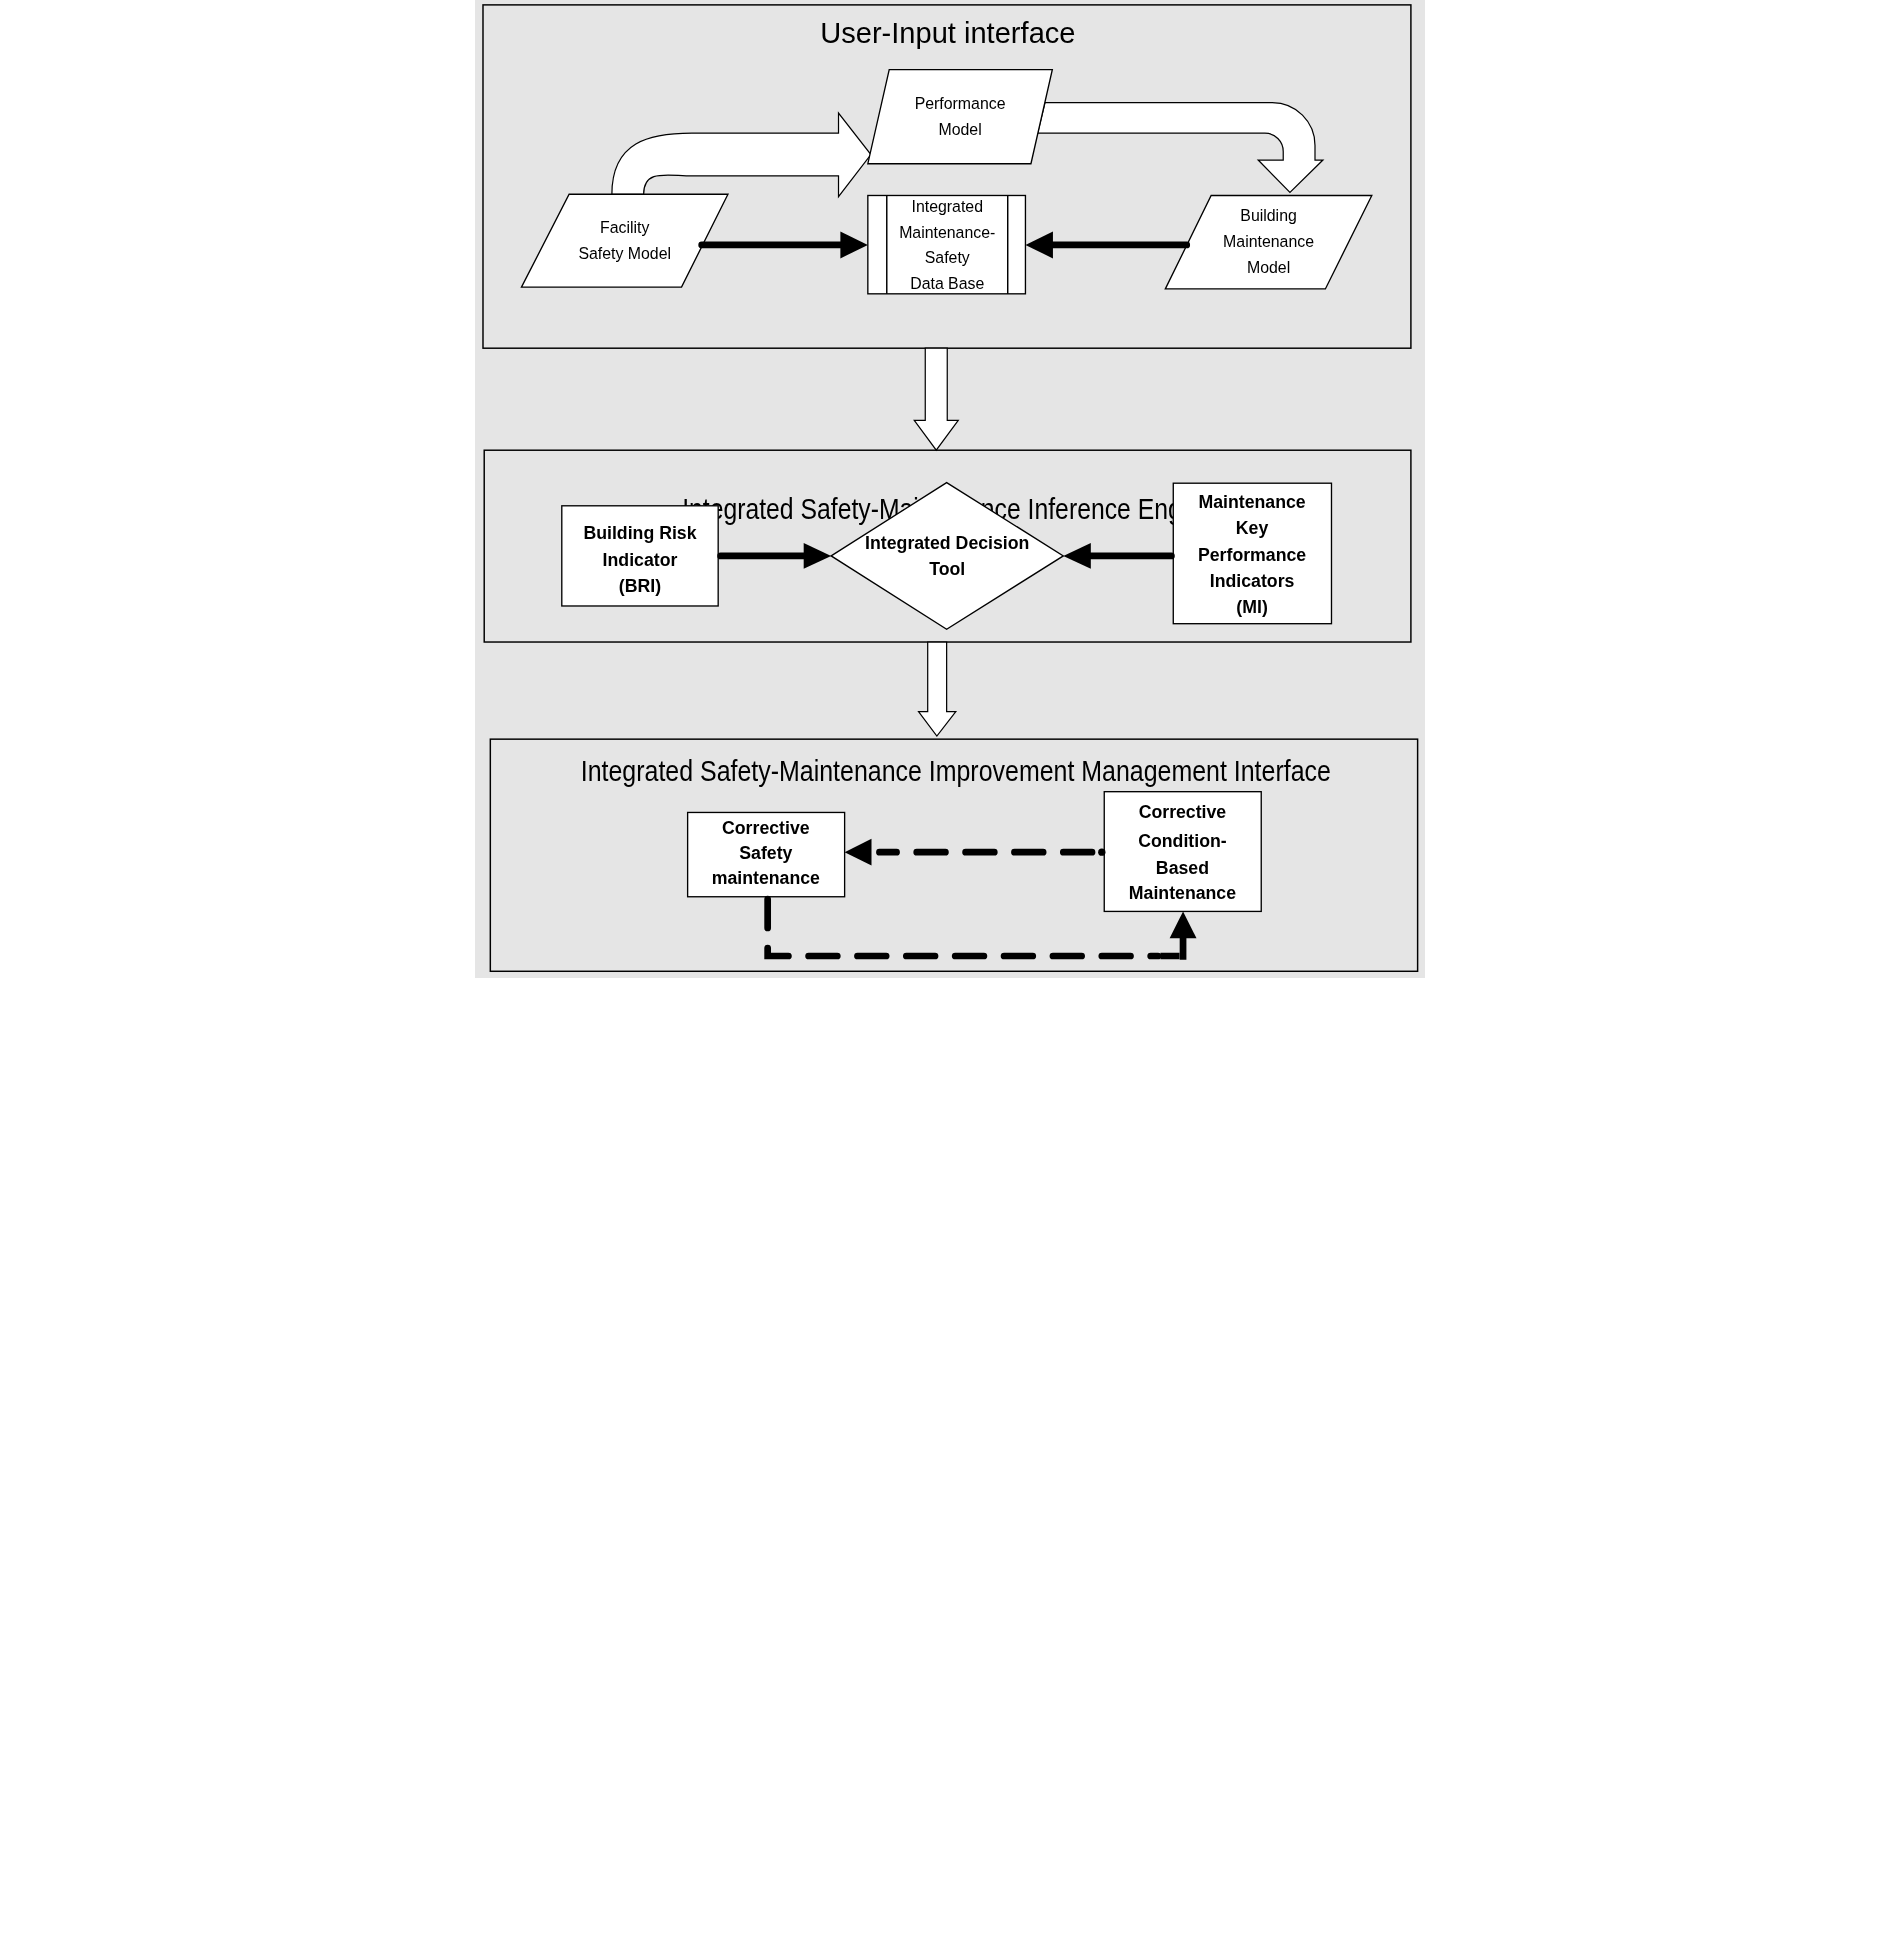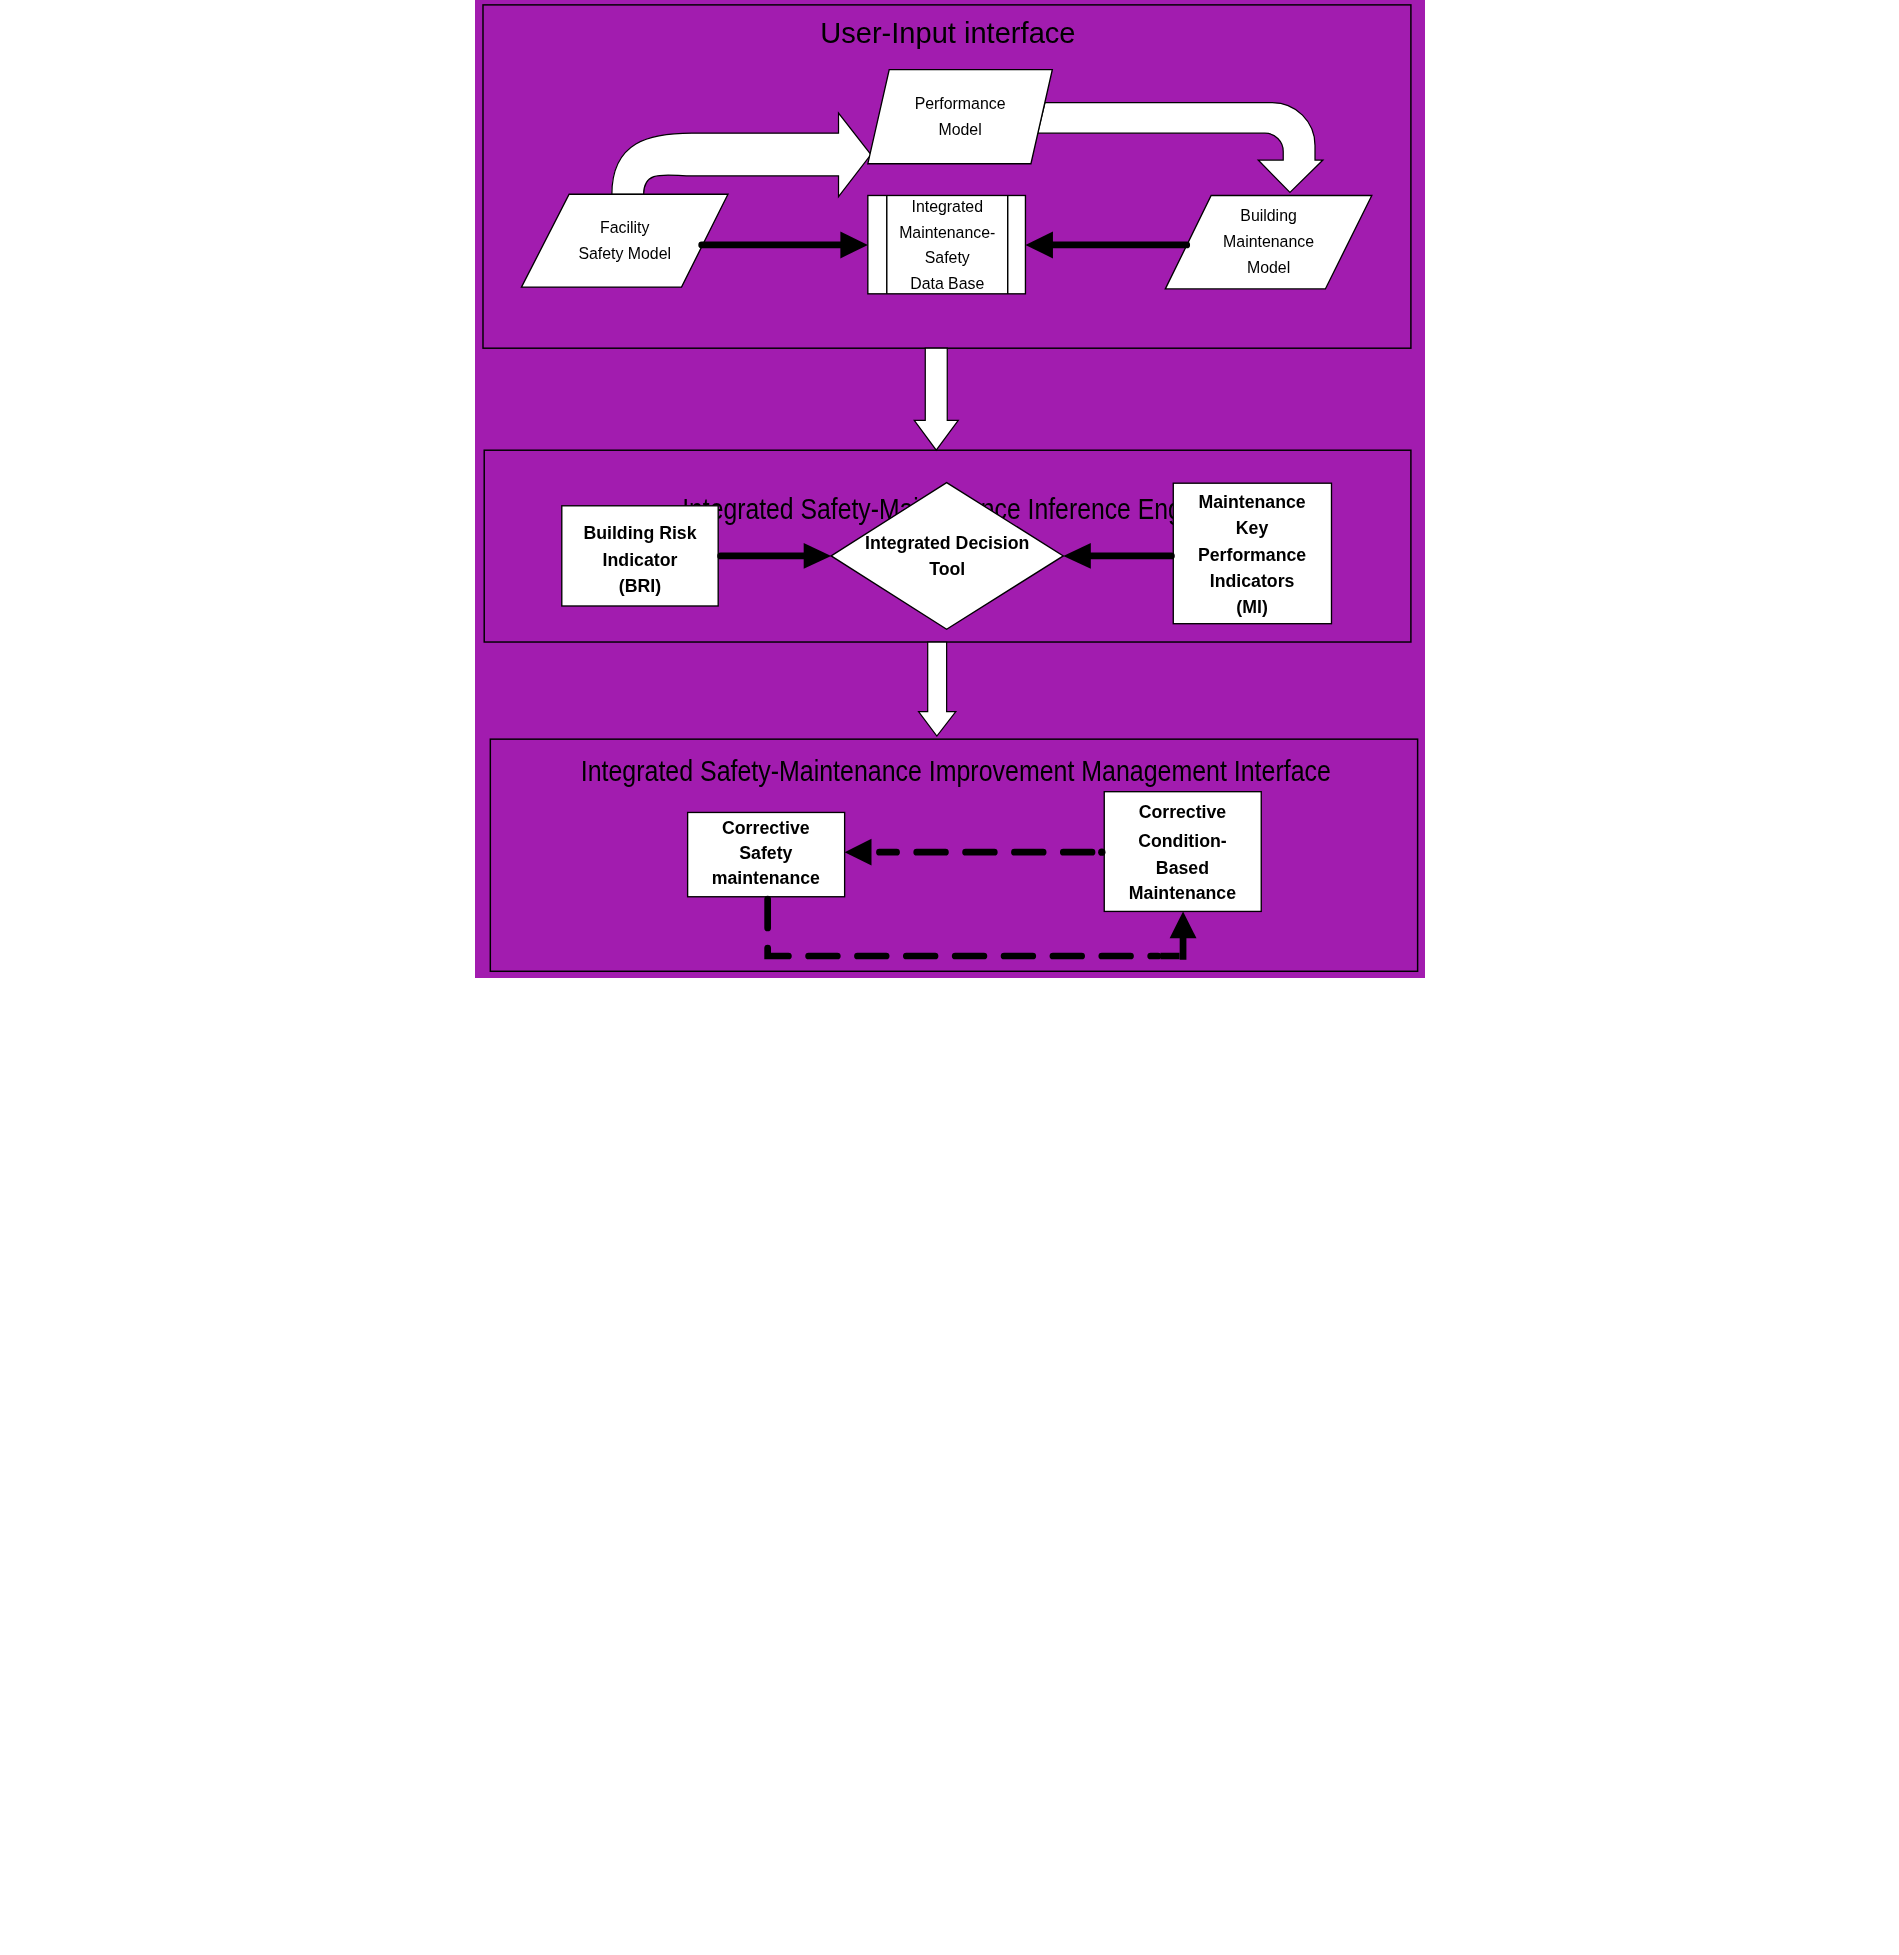--- a/index.html
+++ b/index.html
@@ -1,17 +1,17 @@
 <!DOCTYPE html>
 <html style="font-size:9.8px"><head>
 <meta charset="utf-8">
 <style>
   html,body{margin:0;padding:0;background:#ffffff;}
   body{font-family:"Liberation Sans", sans-serif;}
-  .stage{width:950px;height:978px;position:relative;background:#a21caf;margin:0 auto;}
+  .stage{width:950px;height:978px;position:relative;background:#e5e5e5;margin:0 auto;}
   svg{display:block;}
   .outline{fill:none;stroke:#000;stroke-width:2.4;}
   .shape{fill:#fff;stroke:#000;stroke-width:2.2;}
   .hollow{fill:#fff;stroke:#000;stroke-width:2;stroke-linejoin:miter;}
   .thick{stroke:#000;stroke-width:11;fill:none;stroke-linecap:round;}
   .dashed{stroke:#000;stroke-width:11;fill:none;stroke-linecap:round;stroke-dasharray:47 33;}
   .solidseg{stroke:#000;stroke-width:11;fill:none;stroke-linecap:butt;}
   .head{fill:#000;stroke:none;}
   text{fill:#000;}
   .sec-title{font-size:49px;font-weight:400;}

